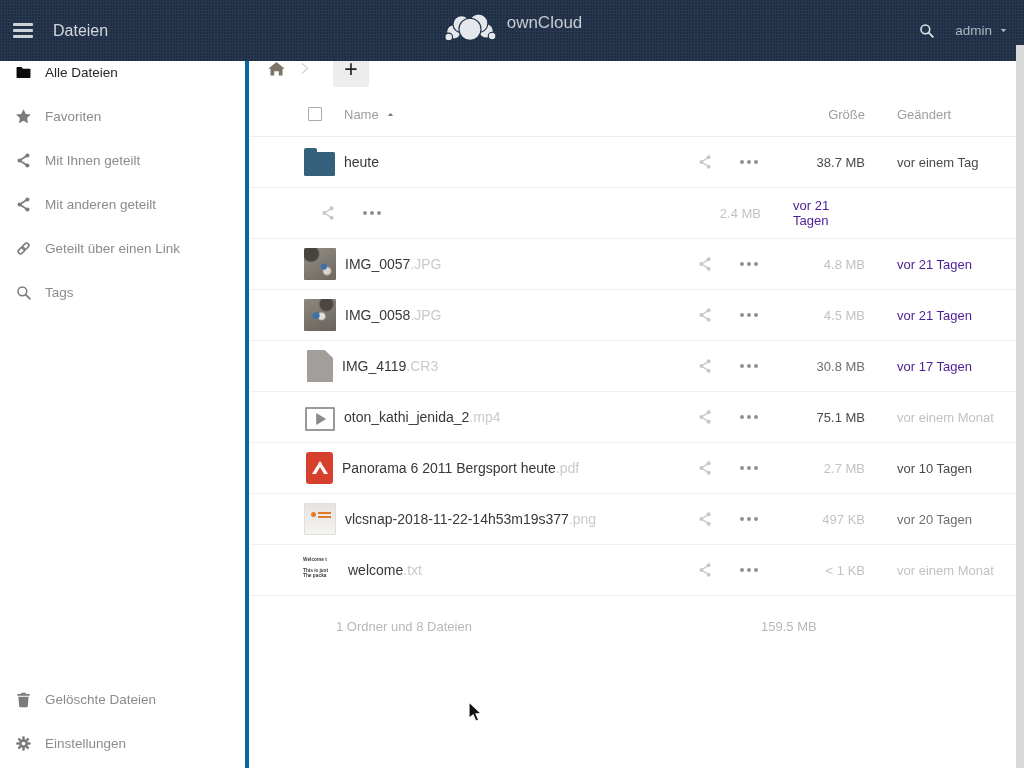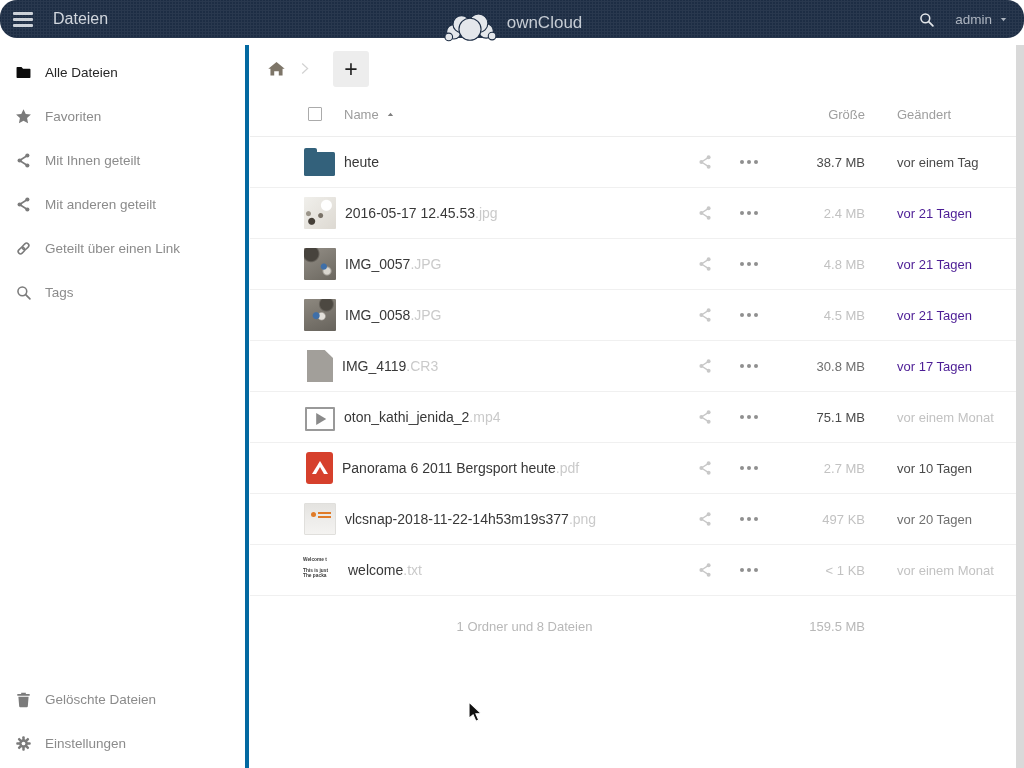--- a/index.html
+++ b/index.html
@@ -1,22 +1,22 @@
 <!DOCTYPE html>
 <html><head>
 <meta charset="utf-8">
 <style>
   * { margin:0; padding:0; box-sizing:border-box; }
   html,body { width:1024px; height:768px; overflow:hidden; }
   body { font-family:"Liberation Sans", sans-serif; background:#fff; position:relative; }
 
   
-  .topbar { position:absolute; top:0; left:0; width:1024px; height:38px; background:#1d2d44;
+  .topbar { position:absolute; top:0; left:0; width:1024px; height:61px; background:#1d2d44;
     background-image: radial-gradient(rgba(255,255,255,0.05) 1px, transparent 1.1px);
-    background-size:3px 3px; display:flex; align-items:center; z-index:5;border-radius:17px; }
+    background-size:3px 3px; display:flex; align-items:center; z-index:5; }
   .burger { width:20px; height:15px; margin-left:13px; display:flex; flex-direction:column; justify-content:space-between; cursor:pointer; }
   .burger span { display:block; height:3px; background:#cdd2d9; border-radius:1px; }
   .app-title { color:#d2d7de; font-size:16px; margin-left:20px; font-weight:400; }
   .brand-wrap { position:absolute; left:0; right:0; top:0; height:45px; display:flex; align-items:center; justify-content:center; gap:9px; pointer-events:none; }
   .brand-logo { width:56px; height:34px; margin-top:4px; }
   .brand-name { color:#c6ccd4; font-size:17px; font-weight:400; }
   .topbar-right { margin-left:auto; display:flex; align-items:center; gap:20px; padding-right:16px; }
   .search-btn { width:17px; height:17px; color:#e3e6ea; cursor:pointer; }
   .user-menu { display:flex; align-items:center; gap:7px; cursor:pointer; }
   .user-name { color:#aeb6c1; font-size:13.5px; }
@@ -62,22 +62,22 @@
   .action-more { display:flex; gap:3px; cursor:pointer; }
   .action-more .dot { width:4px; height:4px; border-radius:50%; background:#8f8f8f; }
   .fsize { text-align:right; font-size:13px; }
   .fdate { padding-left:32px; font-size:13px; }
   .tone-dark { color:#4a4a4a; }
   .tone-middark { color:#6f6f6f; }
   .tone-mid { color:#4c1d95; }
   .tone-light { color:#c2c2c2; }
 
   .summary-row { height:60px; }
-  .summary-count { font-size:13px; color:#b8b8b8; margin-left:64px;text-align:center; }
-  .summary-total { text-align:right; font-size:13px; color:#b8b8b8; }
+  .summary-count { font-size:13px; color:#b8b8b8; margin-left:32px; }
+  .summary-total { text-align:left; font-size:13px; color:#b8b8b8; }
 
   
   .thumb-folder { width:31px; height:24px; margin-top:4px; background:#33617b; border-radius:1.5px; }
   .thumb-folder::before { content:""; position:absolute; top:-4px; left:0; width:13px; height:6px; background:#33617b; border-radius:2px 2px 0 0; }
 
   .thumb-photo-snow { background:linear-gradient(135deg,#f3f2ee 0%,#e2dfd9 100%); border-radius:1px;
     background-image:
       radial-gradient(circle at 24% 76%, #453f38 3px, transparent 4px),
       radial-gradient(circle at 52% 58%, #797268 2px, transparent 3px),
       radial-gradient(circle at 14% 52%, #9a9489 2px, transparent 3px),
@@ -315,25 +315,20 @@
             <span class="dot"></span>
             <span class="dot"></span>
             <span class="dot"></span>
           </div>
     </div>
     <div class="fsize tone-dark">38.7 MB</div>
     <div class="fdate tone-dark">vor einem Tag</div>
   </div>
 
   <div class="grid frow">
-    <div class="fcell-name">
-      <div class="thumb thumb-photo-snow"></div>
-      <span class="fname">2016-05-17 12.45.53</span>
-          <span class="fext">.jpg</span>
-    </div>
     <div class="fcell-actions">
       <svg class="action-share">
             <use href="#i-share"></use>
           </svg>
       <div class="action-more">
             <span class="dot"></span>
             <span class="dot"></span>
             <span class="dot"></span>
           </div>
     </div>

